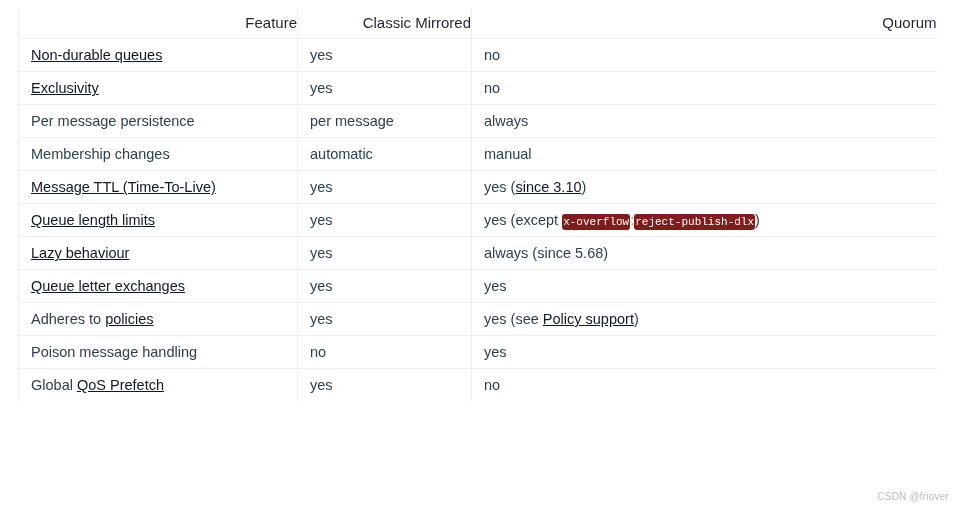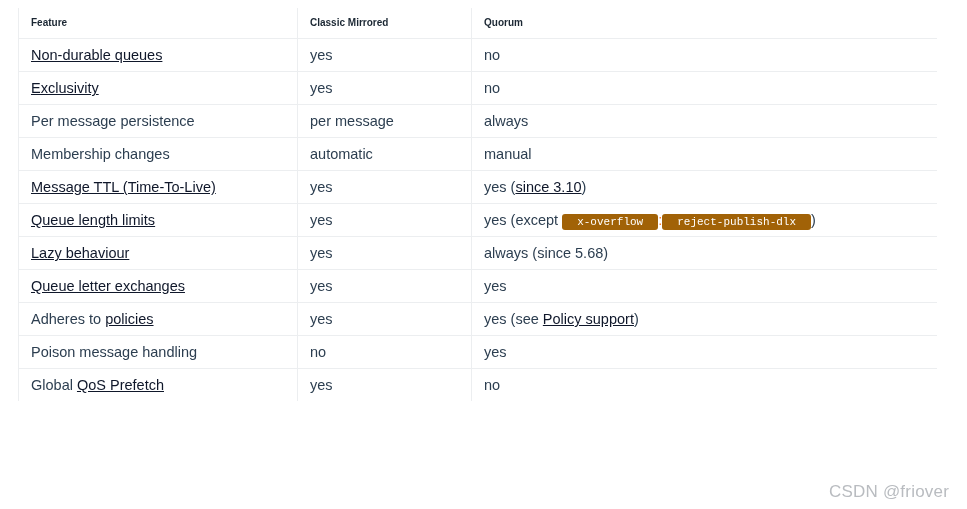--- a/index.html
+++ b/index.html
@@ -52,24 +52,25 @@
     border-bottom: 1px solid #eceef0;
     border-right: 1px solid #eceef0;
   }
 
   table.compare th:last-child,
   table.compare td:last-child {
     border-right: none;
   }
 
   table.compare th {
-    font-weight: bold;
+    font-weight: normal;
     color: #1b2733;
     height: 30px;
-    font-size: 10px;
+    font-size: 15px;
+    text-align: right;
   }
 
   table.compare tbody tr:last-child td {
     border-bottom: none;
   }
 
   
   table.compare th:first-child,
   table.compare td:first-child {
     border-left: 1px solid #eceef0;
@@ -77,40 +78,40 @@
 
   a.doclink {
     color: #0f172a;
     text-decoration: underline;
     text-underline-offset: 1px;
     cursor: pointer;
   }
 
   code.badge {
     display: inline-block;
-    background: #a16207;
+    background: #7f1d1d;
     color: #ffffff;
     font-family: "Liberation Mono", monospace;
     font-size: 11px;
     line-height: 14px;
-    padding: 1px 15px;
+    padding: 1px 1px;
     border-radius: 3px;
     vertical-align: baseline;
     white-space: nowrap;
   }
 
   .sep-colon {
     color: #f4762a;
   }
 
   .watermark {
     position: absolute;
     right: 18px;
     bottom: 7px;
-    font-size: 17px;
+    font-size: 10px;
     color: #b9bcc0;
     letter-spacing: 0.2px;
     white-space: nowrap;
   }
 </style>
 </head>
 <body>
 
 <div class="page">
 

